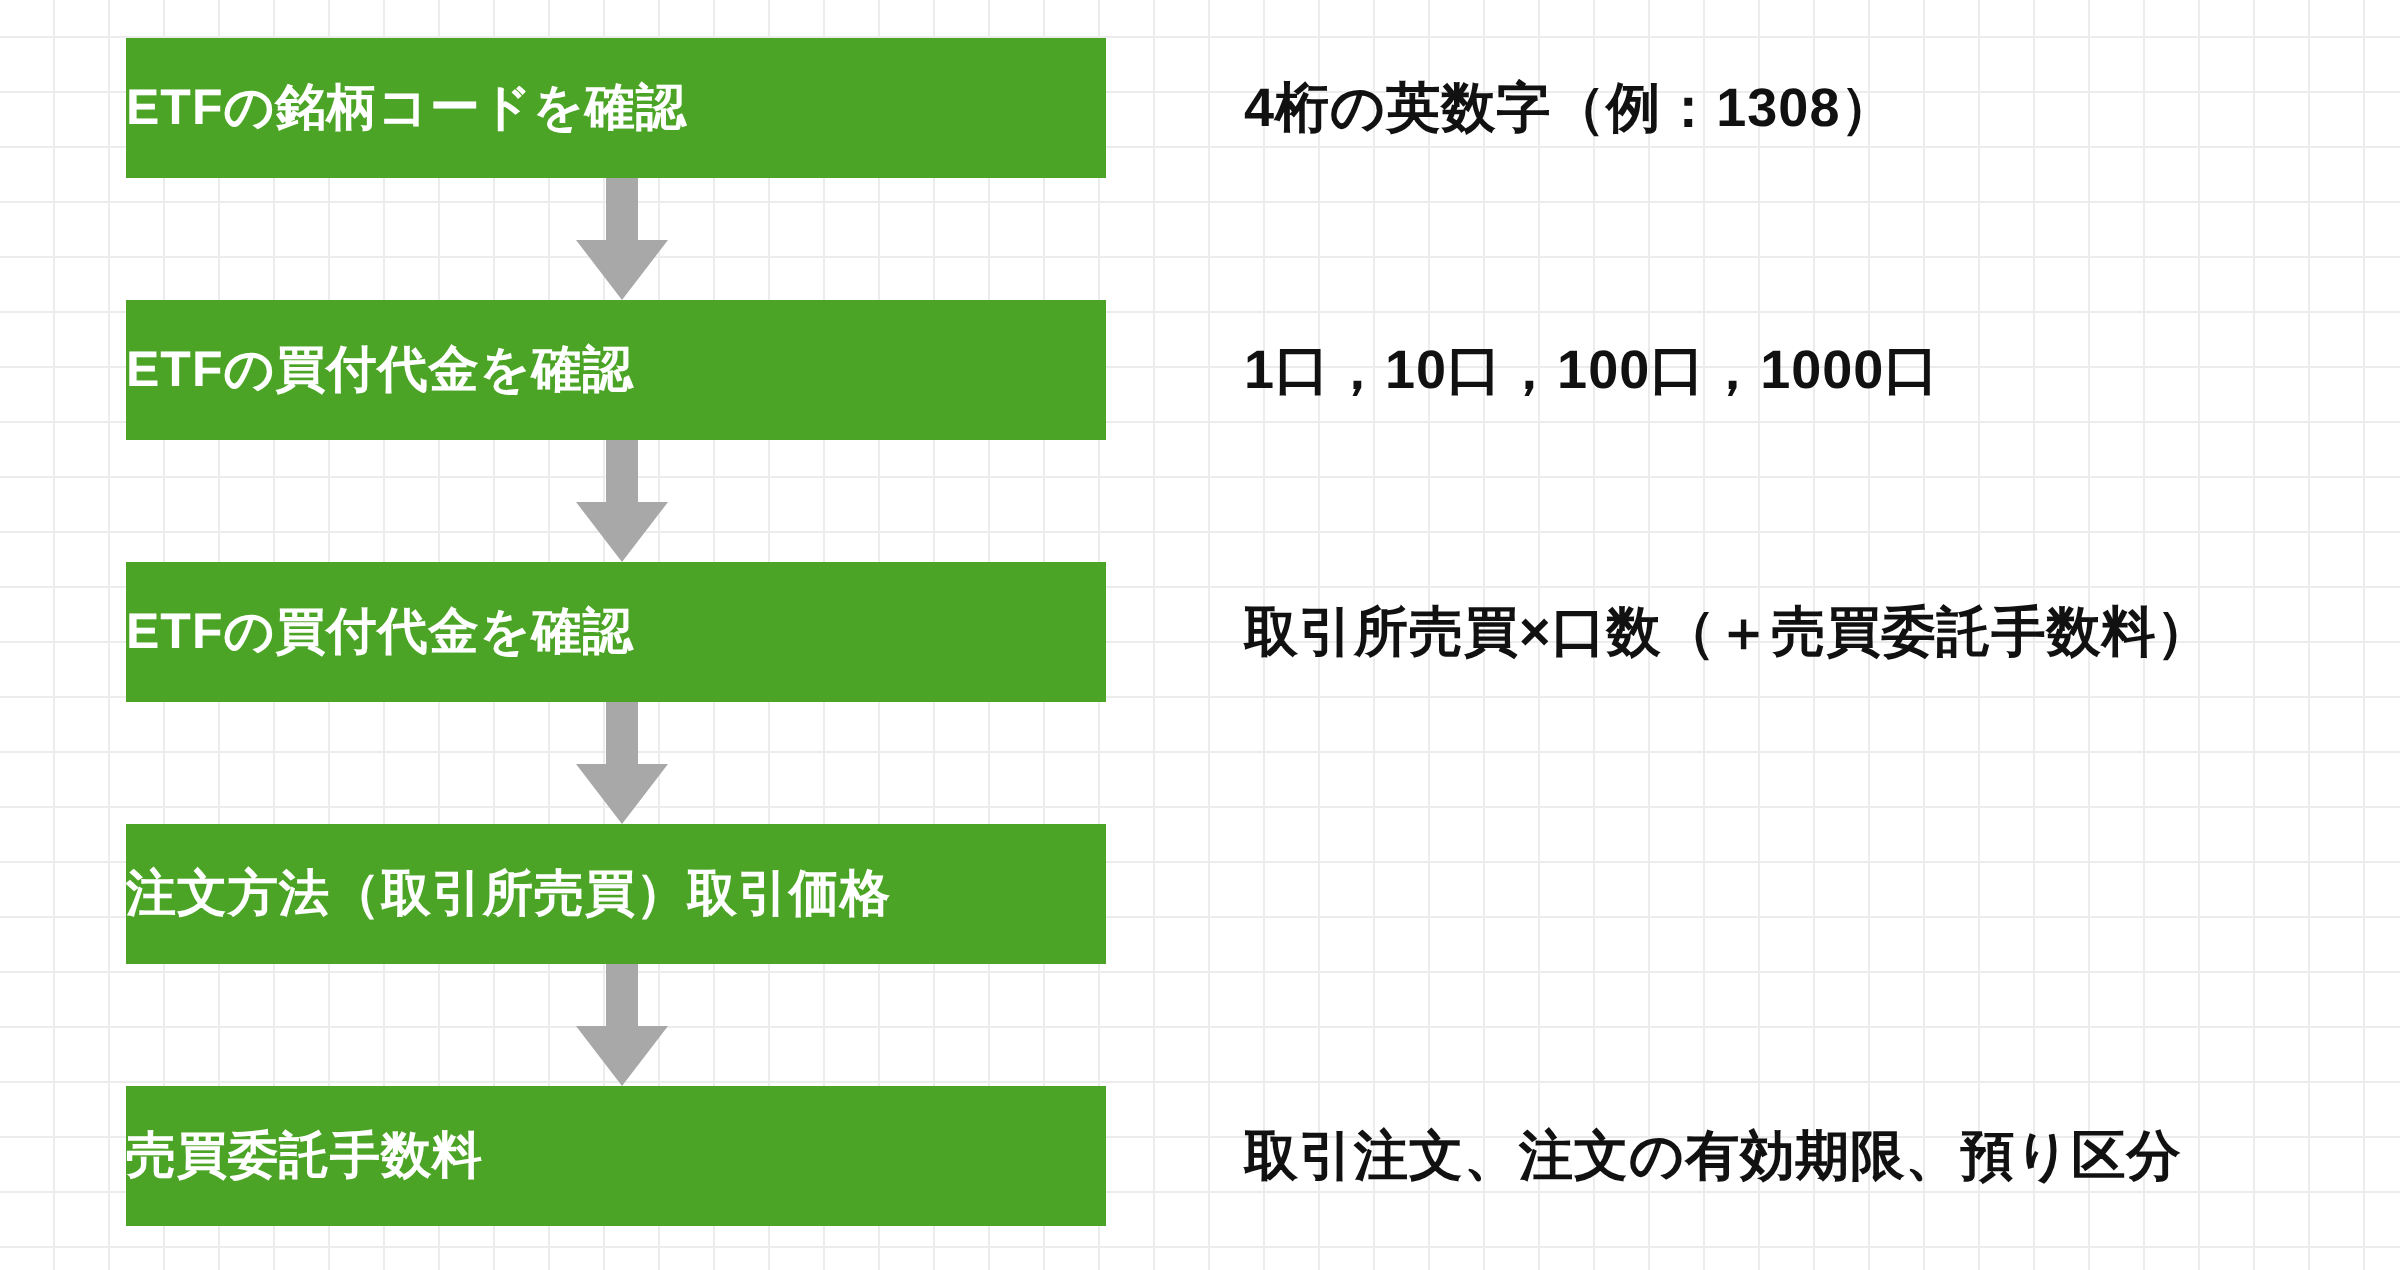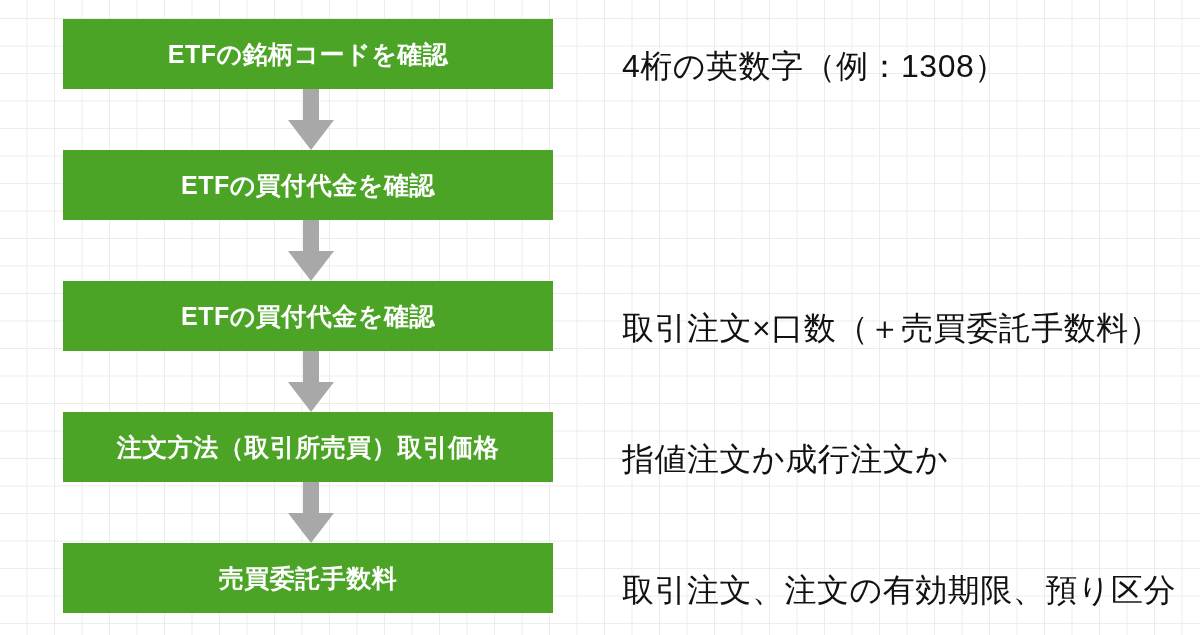--- a/index.html
+++ b/index.html
@@ -36,43 +36,43 @@
 
   .step-box {
     position: absolute;
     left: 63px;
     top: 0;
     width: 490px;
     height: 70px;
     background-color: #4ba425;
     display: flex;
     align-items: center;
-    justify-content: center;
+    justify-content: flex-start;
     box-sizing: border-box;
   }
 
   .step-label {
     color: #ffffff;
     font-size: 25px;
     font-weight: 700;
     letter-spacing: 0.5px;
     line-height: 1;
     white-space: nowrap;
   }
 
   .step-note {
     position: absolute;
     left: 622px;
-    top: 12px;
+    top: 0;
     height: 70px;
     display: flex;
     align-items: center;
     color: #111111;
-    font-size: 32px;
-    font-weight: 400;
+    font-size: 27px;
+    font-weight: 700;
     letter-spacing: 0.5px;
     line-height: 1;
     white-space: nowrap;
   }
 
   .arrow-connector {
     position: absolute;
     left: 288px;
     width: 46px;
     height: 61px;
@@ -98,46 +98,46 @@
   <div class="arrow-connector" style="top:89px;">
     <svg viewBox="0 0 46 61" xmlns="http://www.w3.org/2000/svg" aria-hidden="true">
       <polygon points="15,0 31,0 31,31 46,31 23,61 0,31 15,31" fill="#a8a8a8"></polygon>
     </svg>
   </div>
 
   <div class="flow-row" style="top:150px;">
     <div class="step-box">
       <span class="step-label">ETFの買付代金を確認</span>
     </div>
+    <div class="step-note">1口，10口，100口，1000口</div>
   </div>
 
   <div class="arrow-connector" style="top:220px;">
     <svg viewBox="0 0 46 61" xmlns="http://www.w3.org/2000/svg" aria-hidden="true">
       <polygon points="15,0 31,0 31,31 46,31 23,61 0,31 15,31" fill="#a8a8a8"></polygon>
     </svg>
   </div>
 
   <div class="flow-row" style="top:281px;">
     <div class="step-box">
       <span class="step-label">ETFの買付代金を確認</span>
     </div>
-    <div class="step-note">取引注文×口数（＋売買委託手数料）</div>
+    <div class="step-note">取引所売買×口数（＋売買委託手数料）</div>
   </div>
 
   <div class="arrow-connector" style="top:351px;">
     <svg viewBox="0 0 46 61" xmlns="http://www.w3.org/2000/svg" aria-hidden="true">
       <polygon points="15,0 31,0 31,31 46,31 23,61 0,31 15,31" fill="#a8a8a8"></polygon>
     </svg>
   </div>
 
   <div class="flow-row" style="top:412px;">
     <div class="step-box">
       <span class="step-label">注文方法（取引所売買）取引価格</span>
     </div>
-    <div class="step-note">指値注文か成行注文か</div>
   </div>
 
   <div class="arrow-connector" style="top:482px;">
     <svg viewBox="0 0 46 61" xmlns="http://www.w3.org/2000/svg" aria-hidden="true">
       <polygon points="15,0 31,0 31,31 46,31 23,61 0,31 15,31" fill="#a8a8a8"></polygon>
     </svg>
   </div>
 
   <div class="flow-row" style="top:543px;">
     <div class="step-box">

